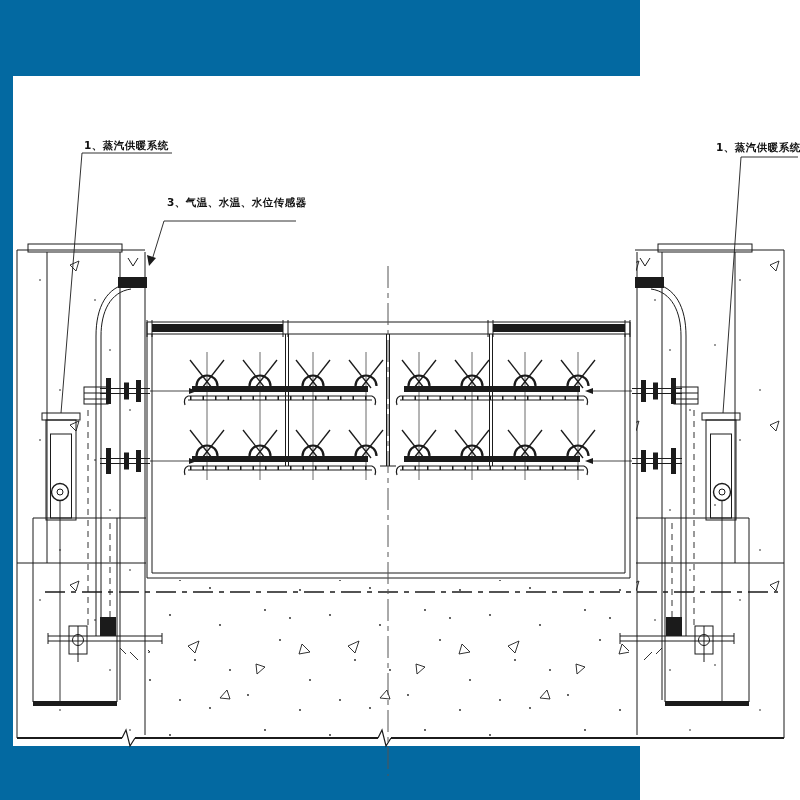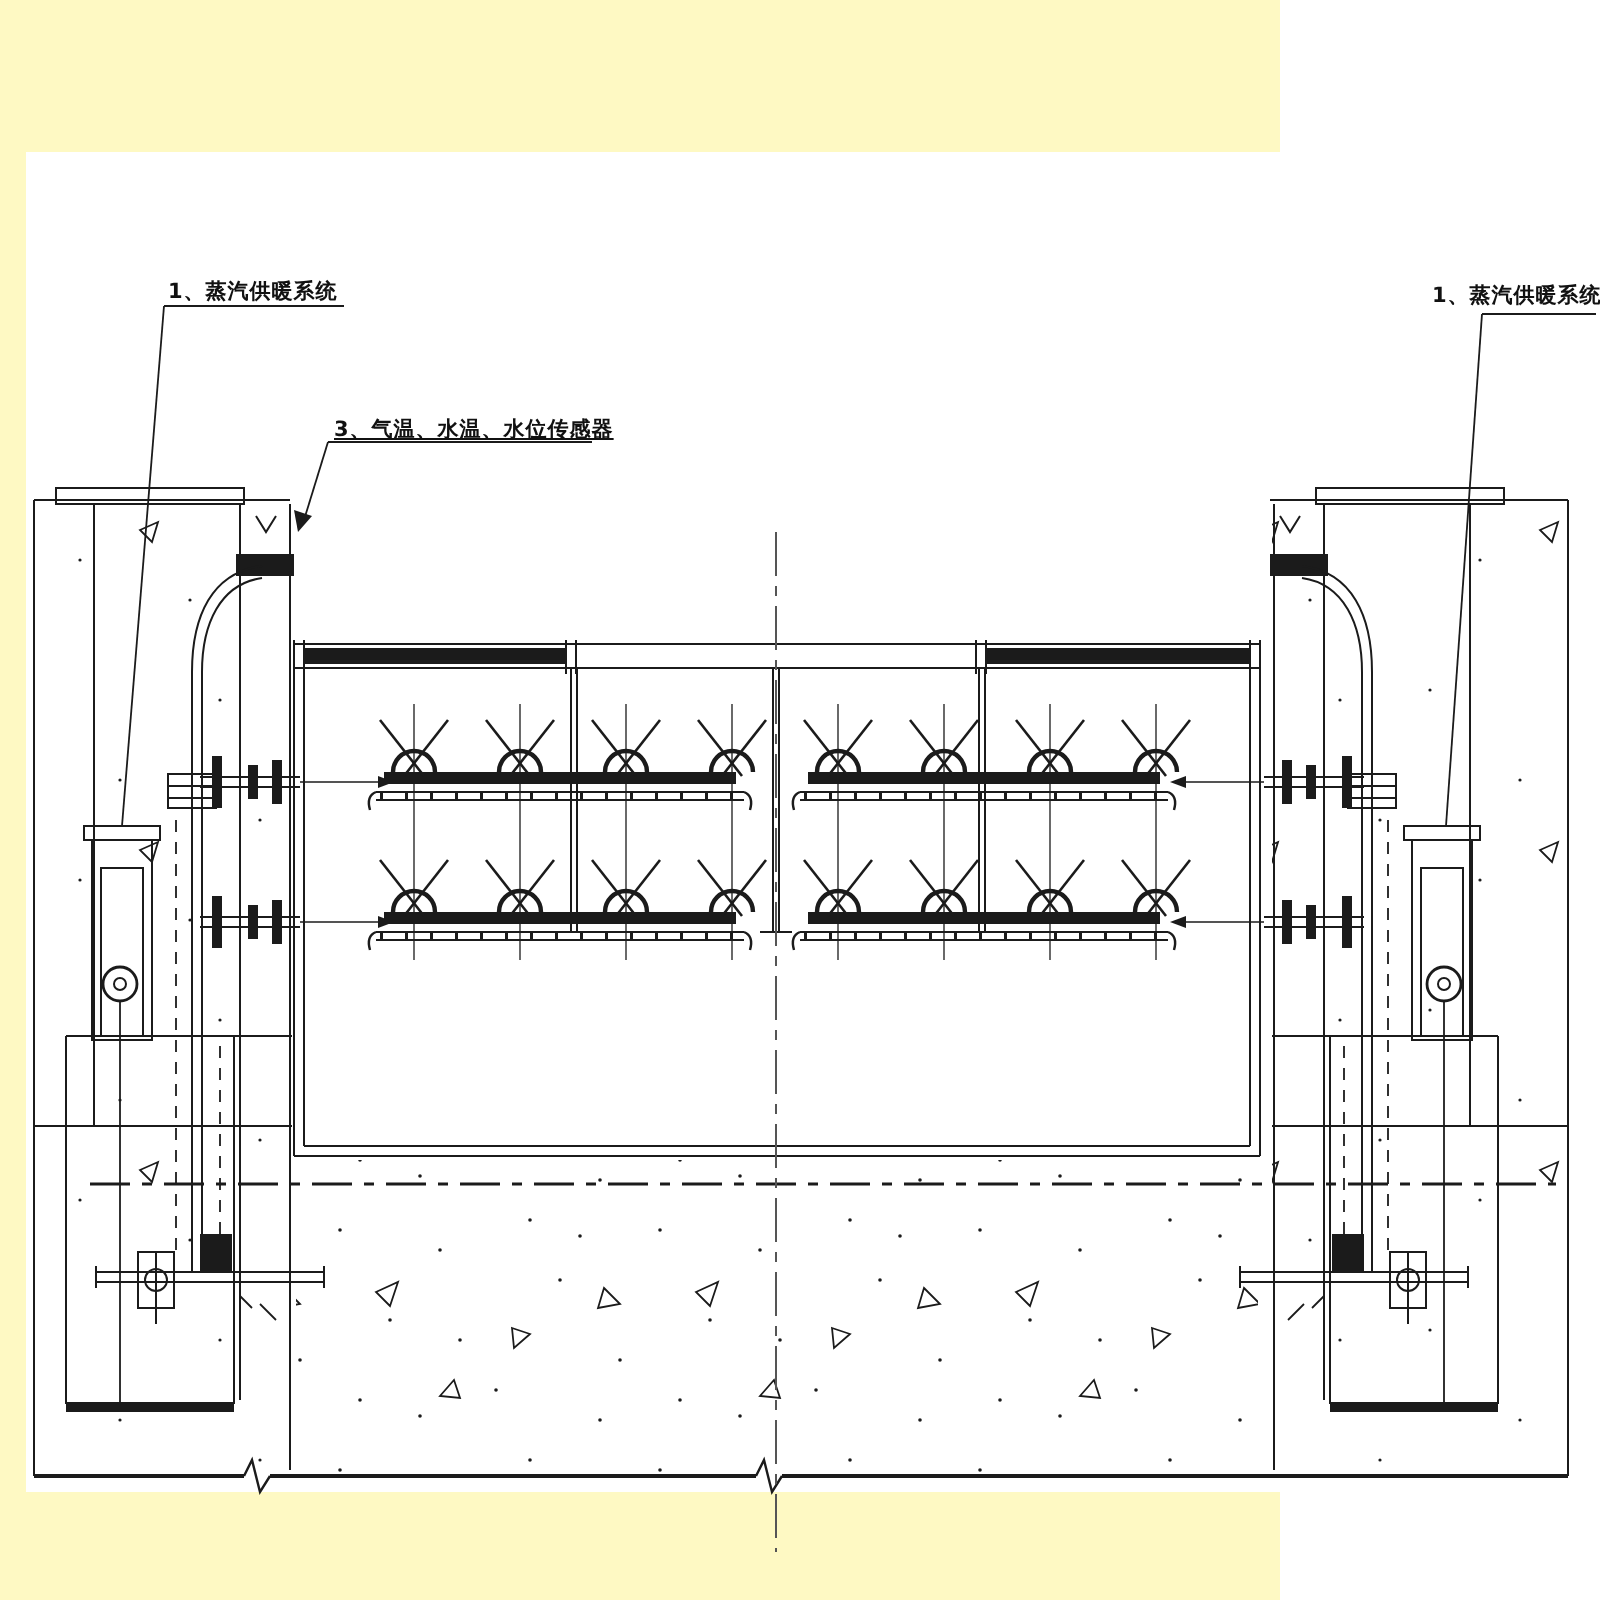--- a/index.html
+++ b/index.html
@@ -1,23 +1,23 @@
 <!DOCTYPE html>
 <html><head>
 <meta charset="utf-8">
 <style>
   html,body{margin:0;padding:0;width:800px;height:800px;overflow:hidden;
     font-family:"DejaVu Sans",sans-serif;}
-  .page{position:relative;width:640px;height:800px;background:#fef9c3;}
+  .page{position:relative;width:640px;height:800px;background:#0369a1;}
   .paper{position:absolute;left:13px;top:76px;width:774px;height:670px;background:#ffffff;}
   svg.drawing{position:absolute;left:0;top:0;width:800px;height:800px;}
   .callout{position:absolute;font-size:10.5px;font-weight:600;color:#111;
     letter-spacing:.5px;white-space:nowrap;font-family:"DejaVu Sans",sans-serif;}
   #callout-steam-left{left:84px;top:139px;}
-  #callout-sensors{left:167px;top:208px;text-decoration:underline;}
+  #callout-sensors{left:167px;top:196px;}
   #callout-steam-right{left:716px;top:141px;}
 </style>
 </head>
 <body>
 
 <div class="page">
   <div class="paper"></div>
 
   <svg class="drawing" viewBox="0 0 800 800" stroke="#1b1b1b" fill="none" stroke-width="1">
     <defs>

